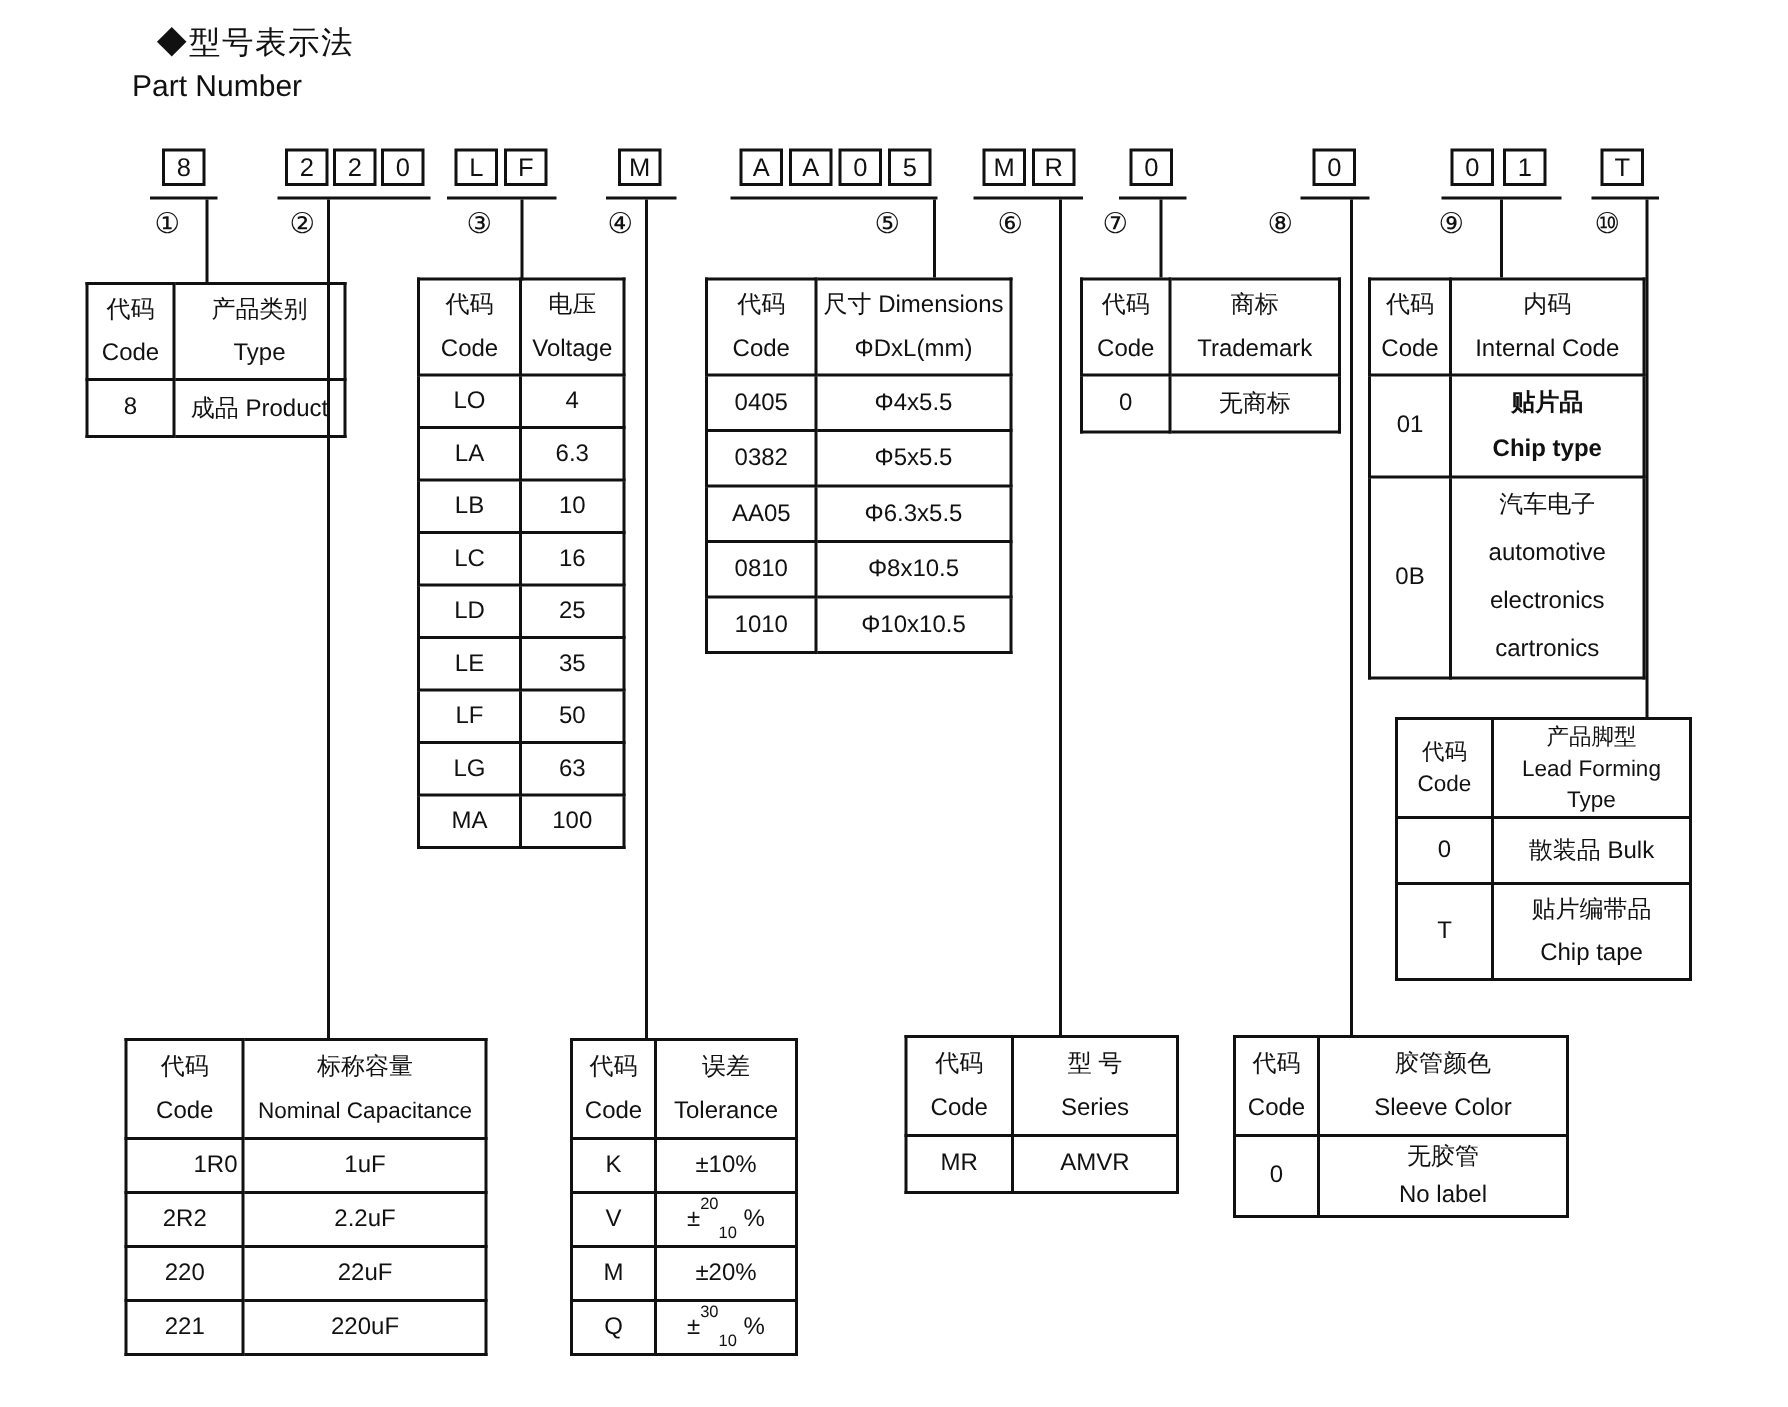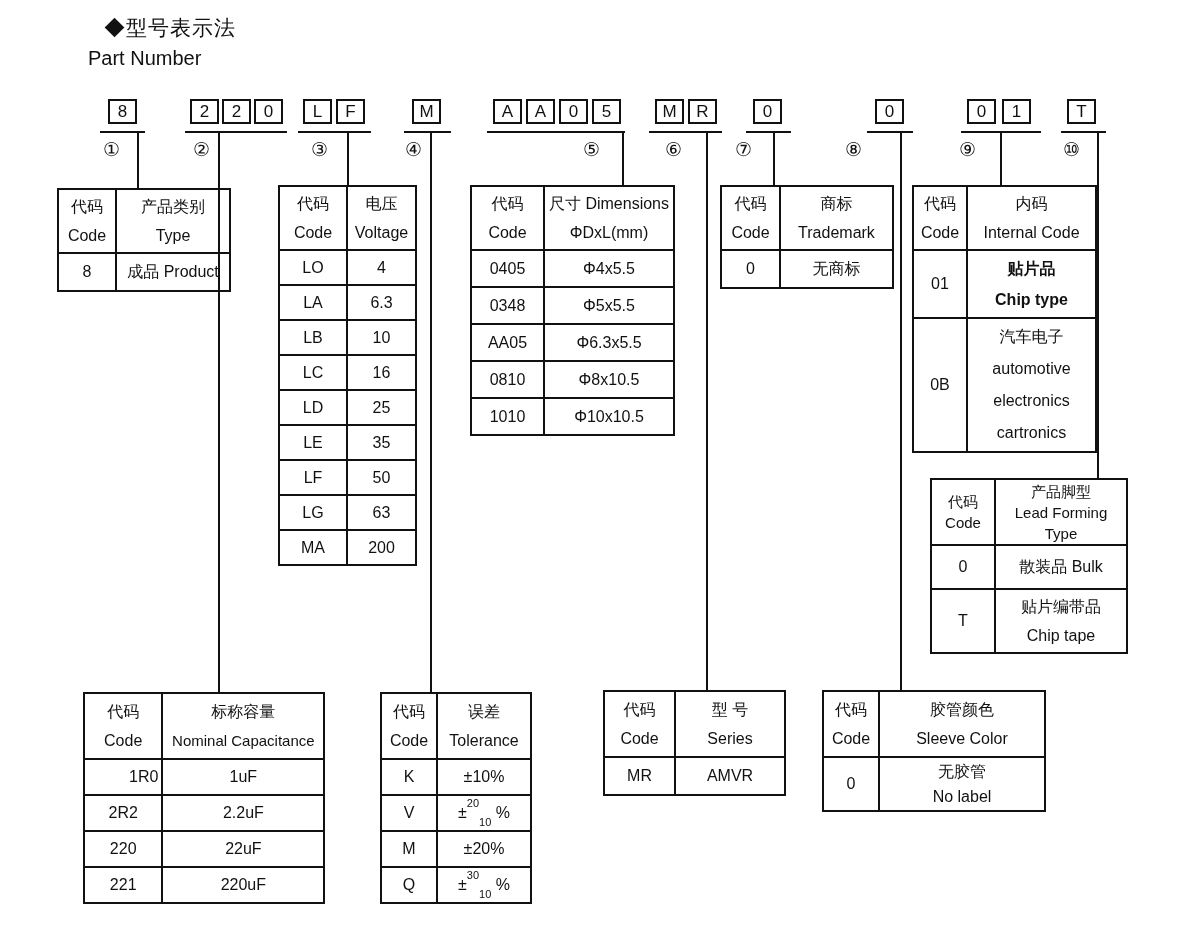--- a/index.html
+++ b/index.html
@@ -143,21 +143,21 @@
     <tr>
           <td style="height:33px;">LF</td>
           <td>50</td>
         </tr>
     <tr>
           <td style="height:33px;">LG</td>
           <td>63</td>
         </tr>
     <tr>
           <td style="height:33px;">MA</td>
-          <td>200</td>
+          <td>100</td>
         </tr>
   </tbody>
     </table>
 
   <table class="tbl" style="left:470px;top:185px;">
     <tbody>
         <tr>
       <td class="hdr" style="width:65px;height:62px;">
         <div>代码</div>
         <div>Code</div>
@@ -165,21 +165,21 @@
       <td class="hdr" style="width:122px;">
         <div>尺寸 Dimensions</div>
         <div>ΦDxL(mm)</div>
       </td>
     </tr>
     <tr>
           <td style="height:35px;">0405</td>
           <td>Φ4x5.5</td>
         </tr>
     <tr>
-          <td style="height:35px;">0348</td>
+          <td style="height:35px;">0382</td>
           <td>Φ5x5.5</td>
         </tr>
     <tr>
           <td style="height:35px;">AA05</td>
           <td>Φ6.3x5.5</td>
         </tr>
     <tr>
           <td style="height:35px;">0810</td>
           <td>Φ8x10.5</td>
         </tr>

